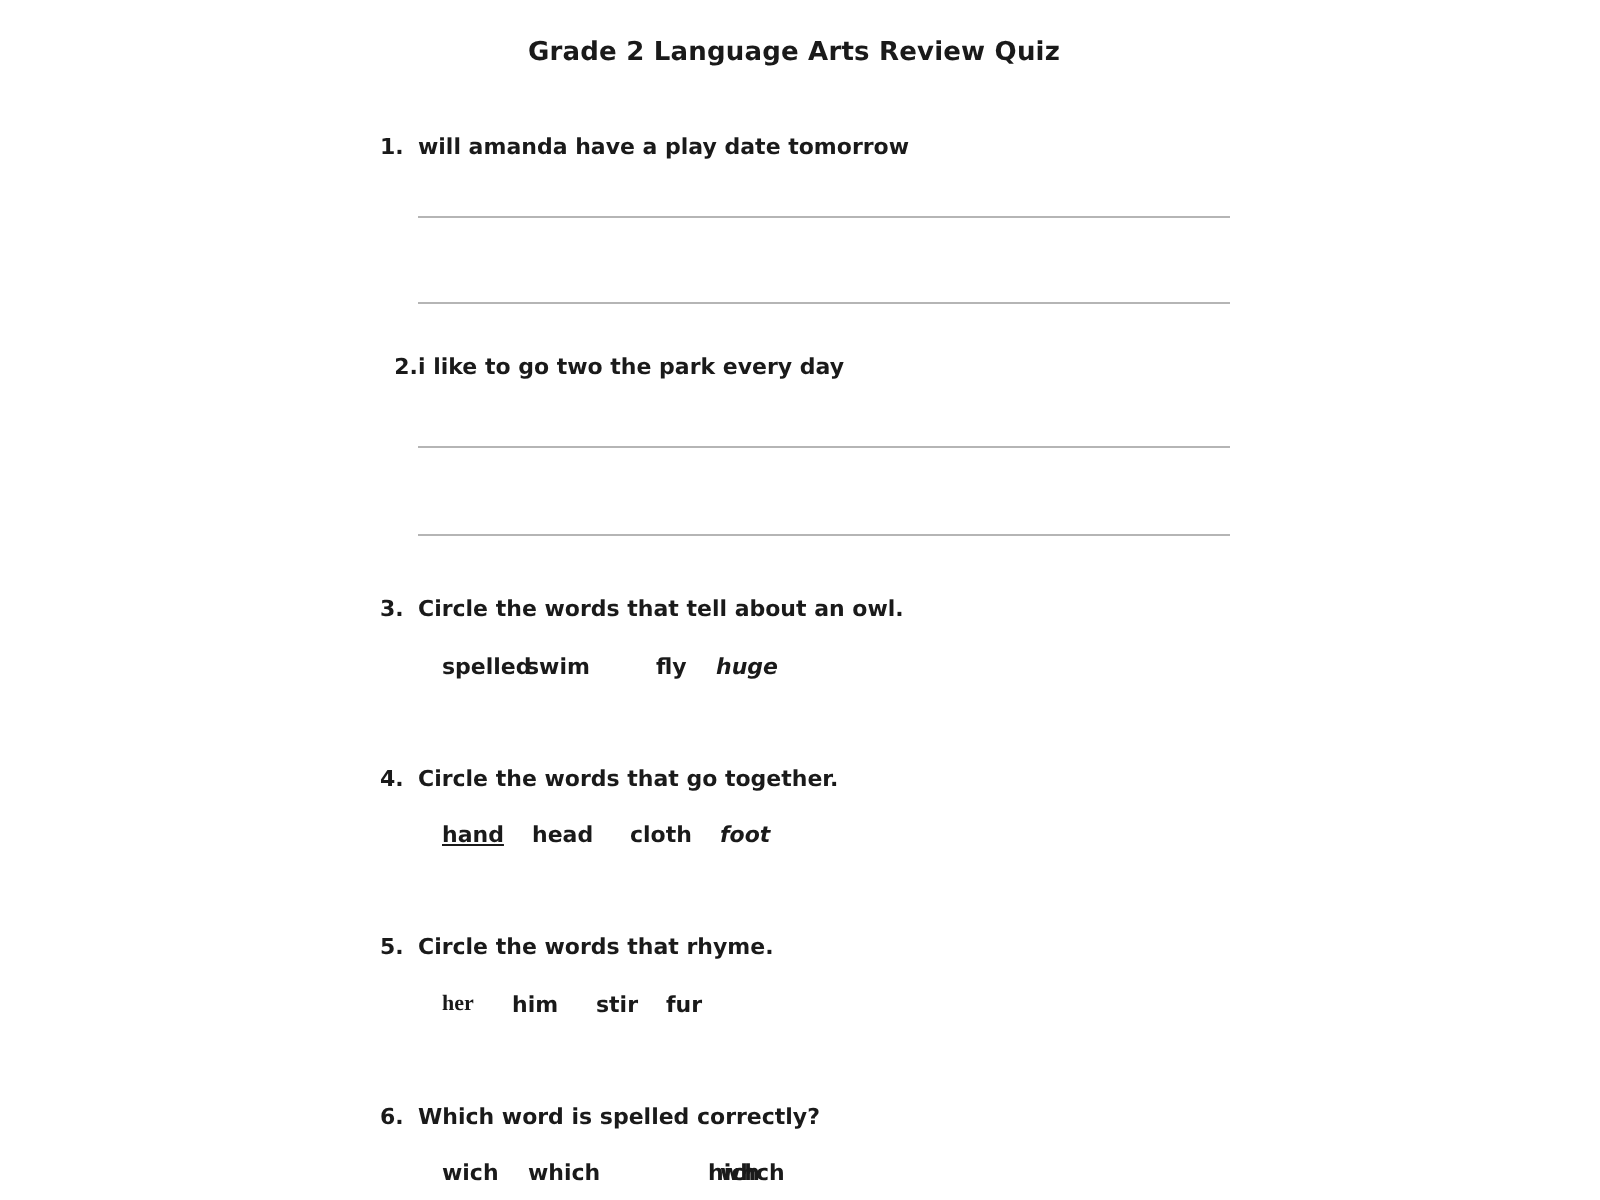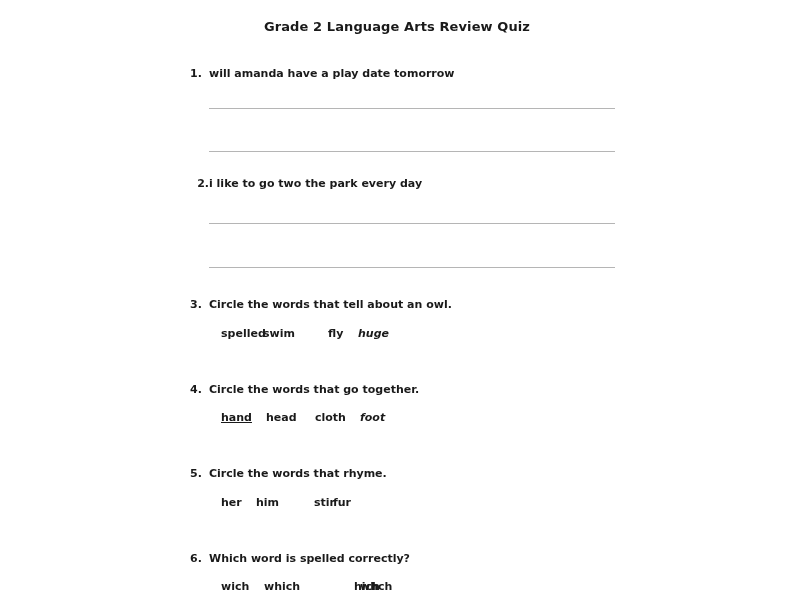--- a/index.html
+++ b/index.html
@@ -89,23 +89,23 @@
   <span class="choice" style="left:0px;text-decoration:underline;">hand</span>
   <span class="choice" style="left:45px;">head</span>
   <span class="choice" style="left:94px;">cloth</span>
   <span class="choice" style="left:139px;font-style:italic;">foot</span>
 </div>
 
 <div class="question" style="top:467px;">
   <span class="num">5.</span><span>Circle the words that rhyme.</span>
 </div>
 <div class="choices" style="top:496px;">
-  <span class="choice" style="left:0px;">her</span>
+  <span class="choice" style="left:0px;font-family:Liberation Serif, serif;">her</span>
   <span class="choice" style="left:35px;">him</span>
-  <span class="choice" style="left:77px;margin-left:16px;">stir</span>
+  <span class="choice" style="left:77px;">stir</span>
   <span class="choice" style="left:112px;">fur</span>
 </div>
 
 <div class="question" style="top:552px;">
   <span class="num">6.</span><span>Which word is spelled correctly?</span>
 </div>
 <div class="choices" style="top:580px;">
   <span class="choice" style="left:0px;">wich</span>
   <span class="choice" style="left:43px;">which</span>
   <span class="choice" style="left:98px;padding-left:35px;">hich</span>

